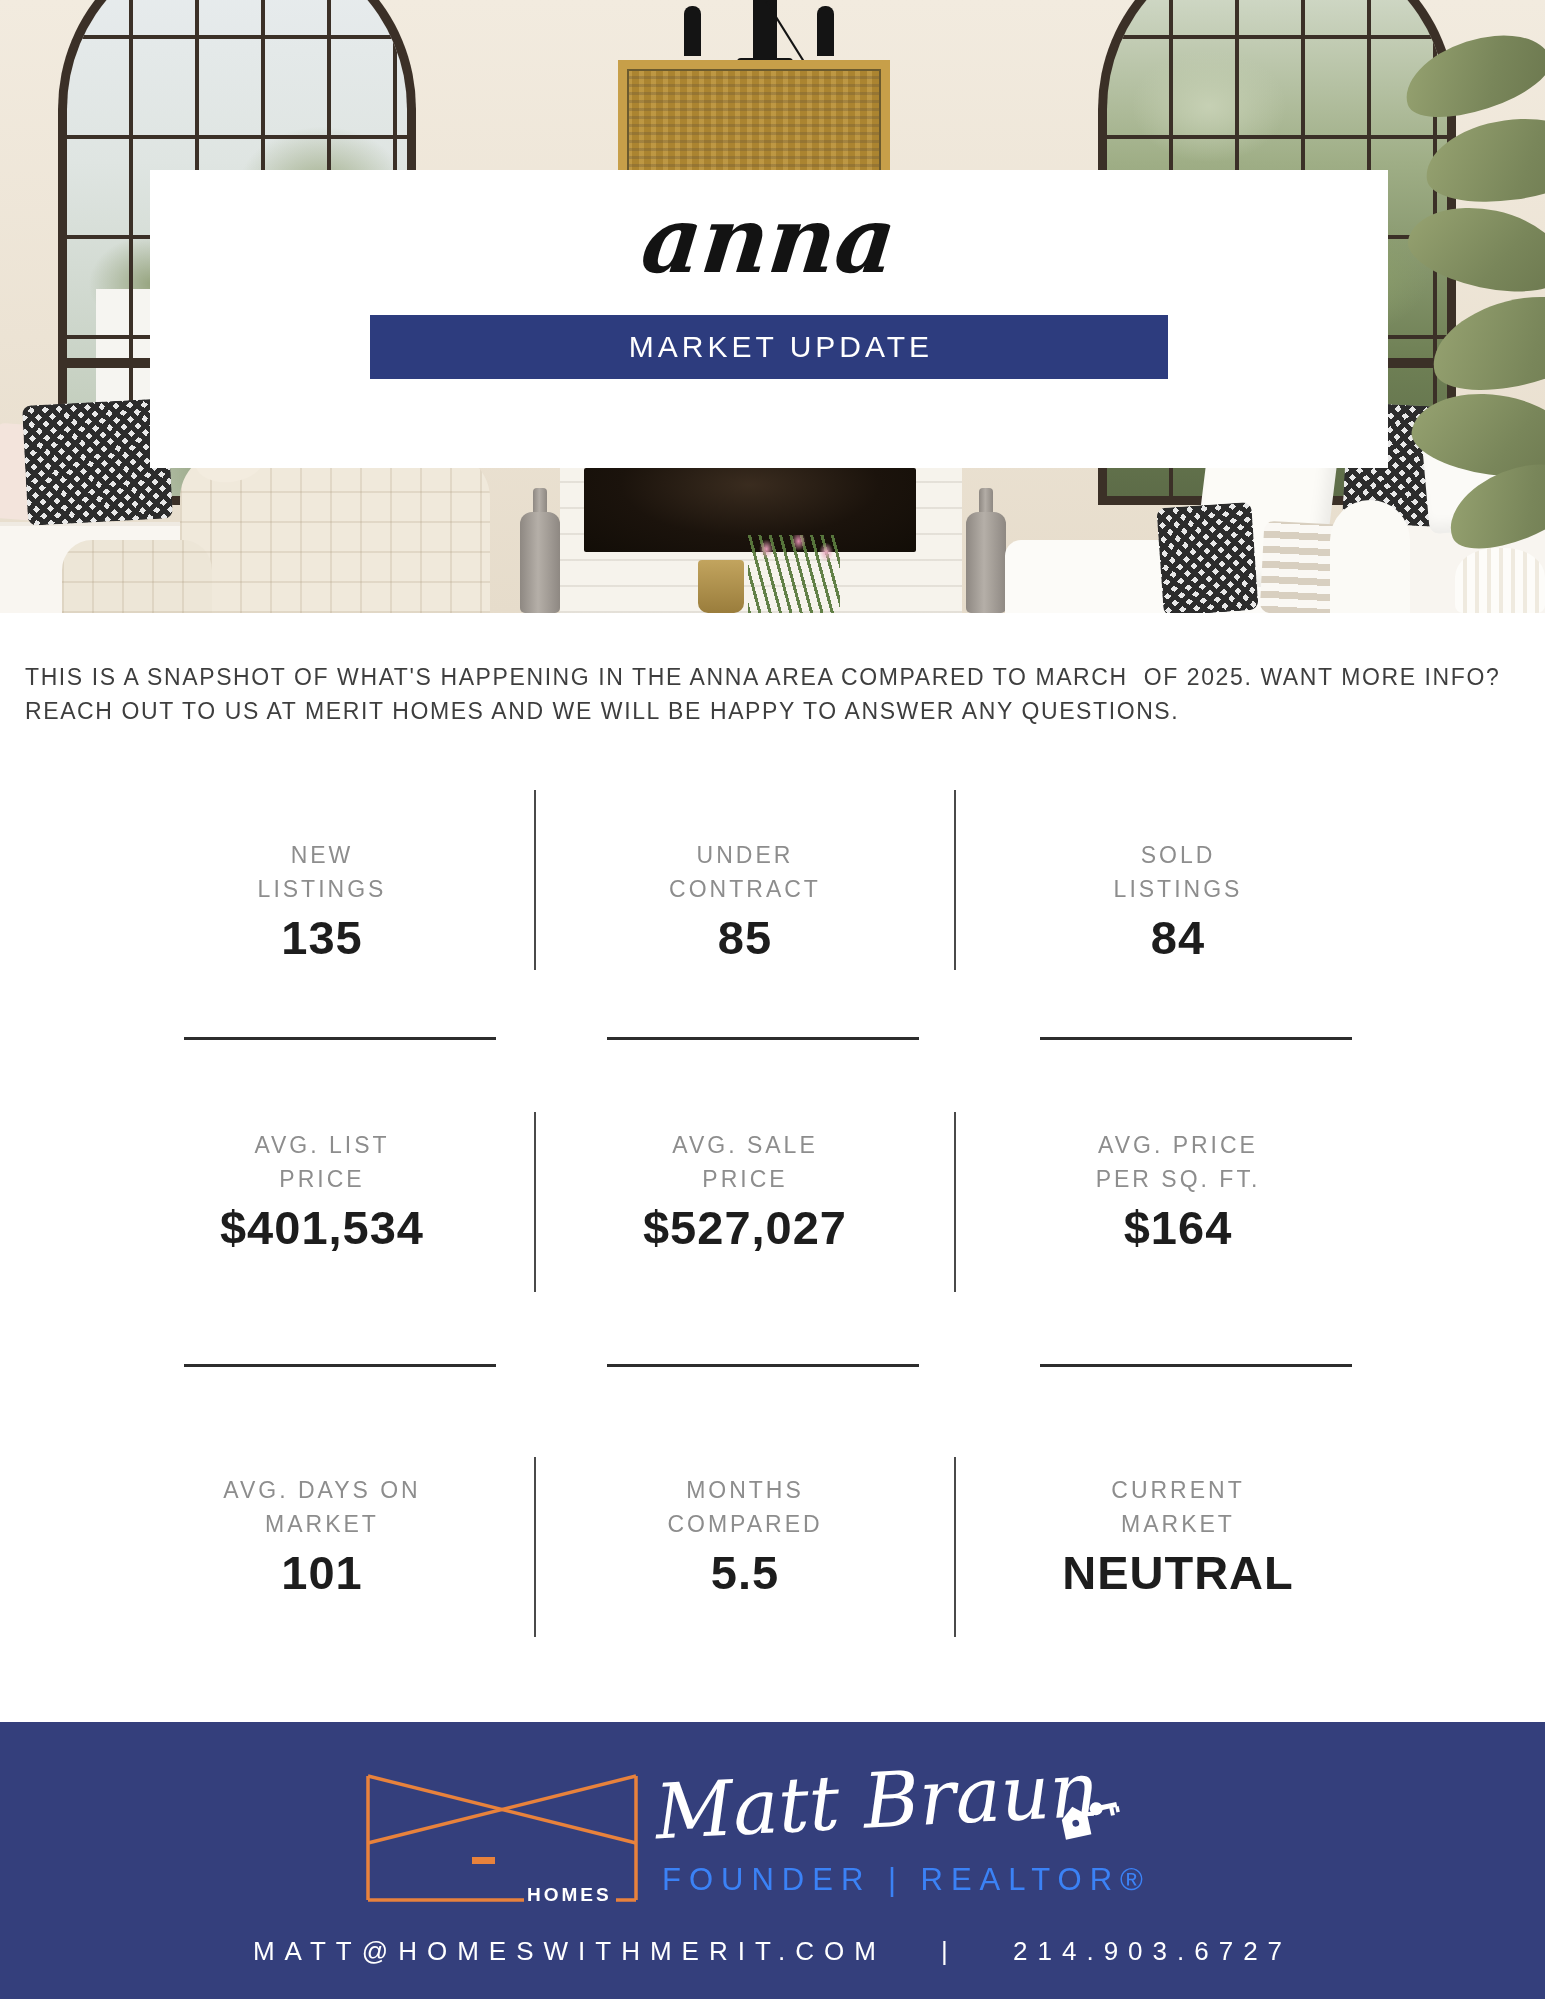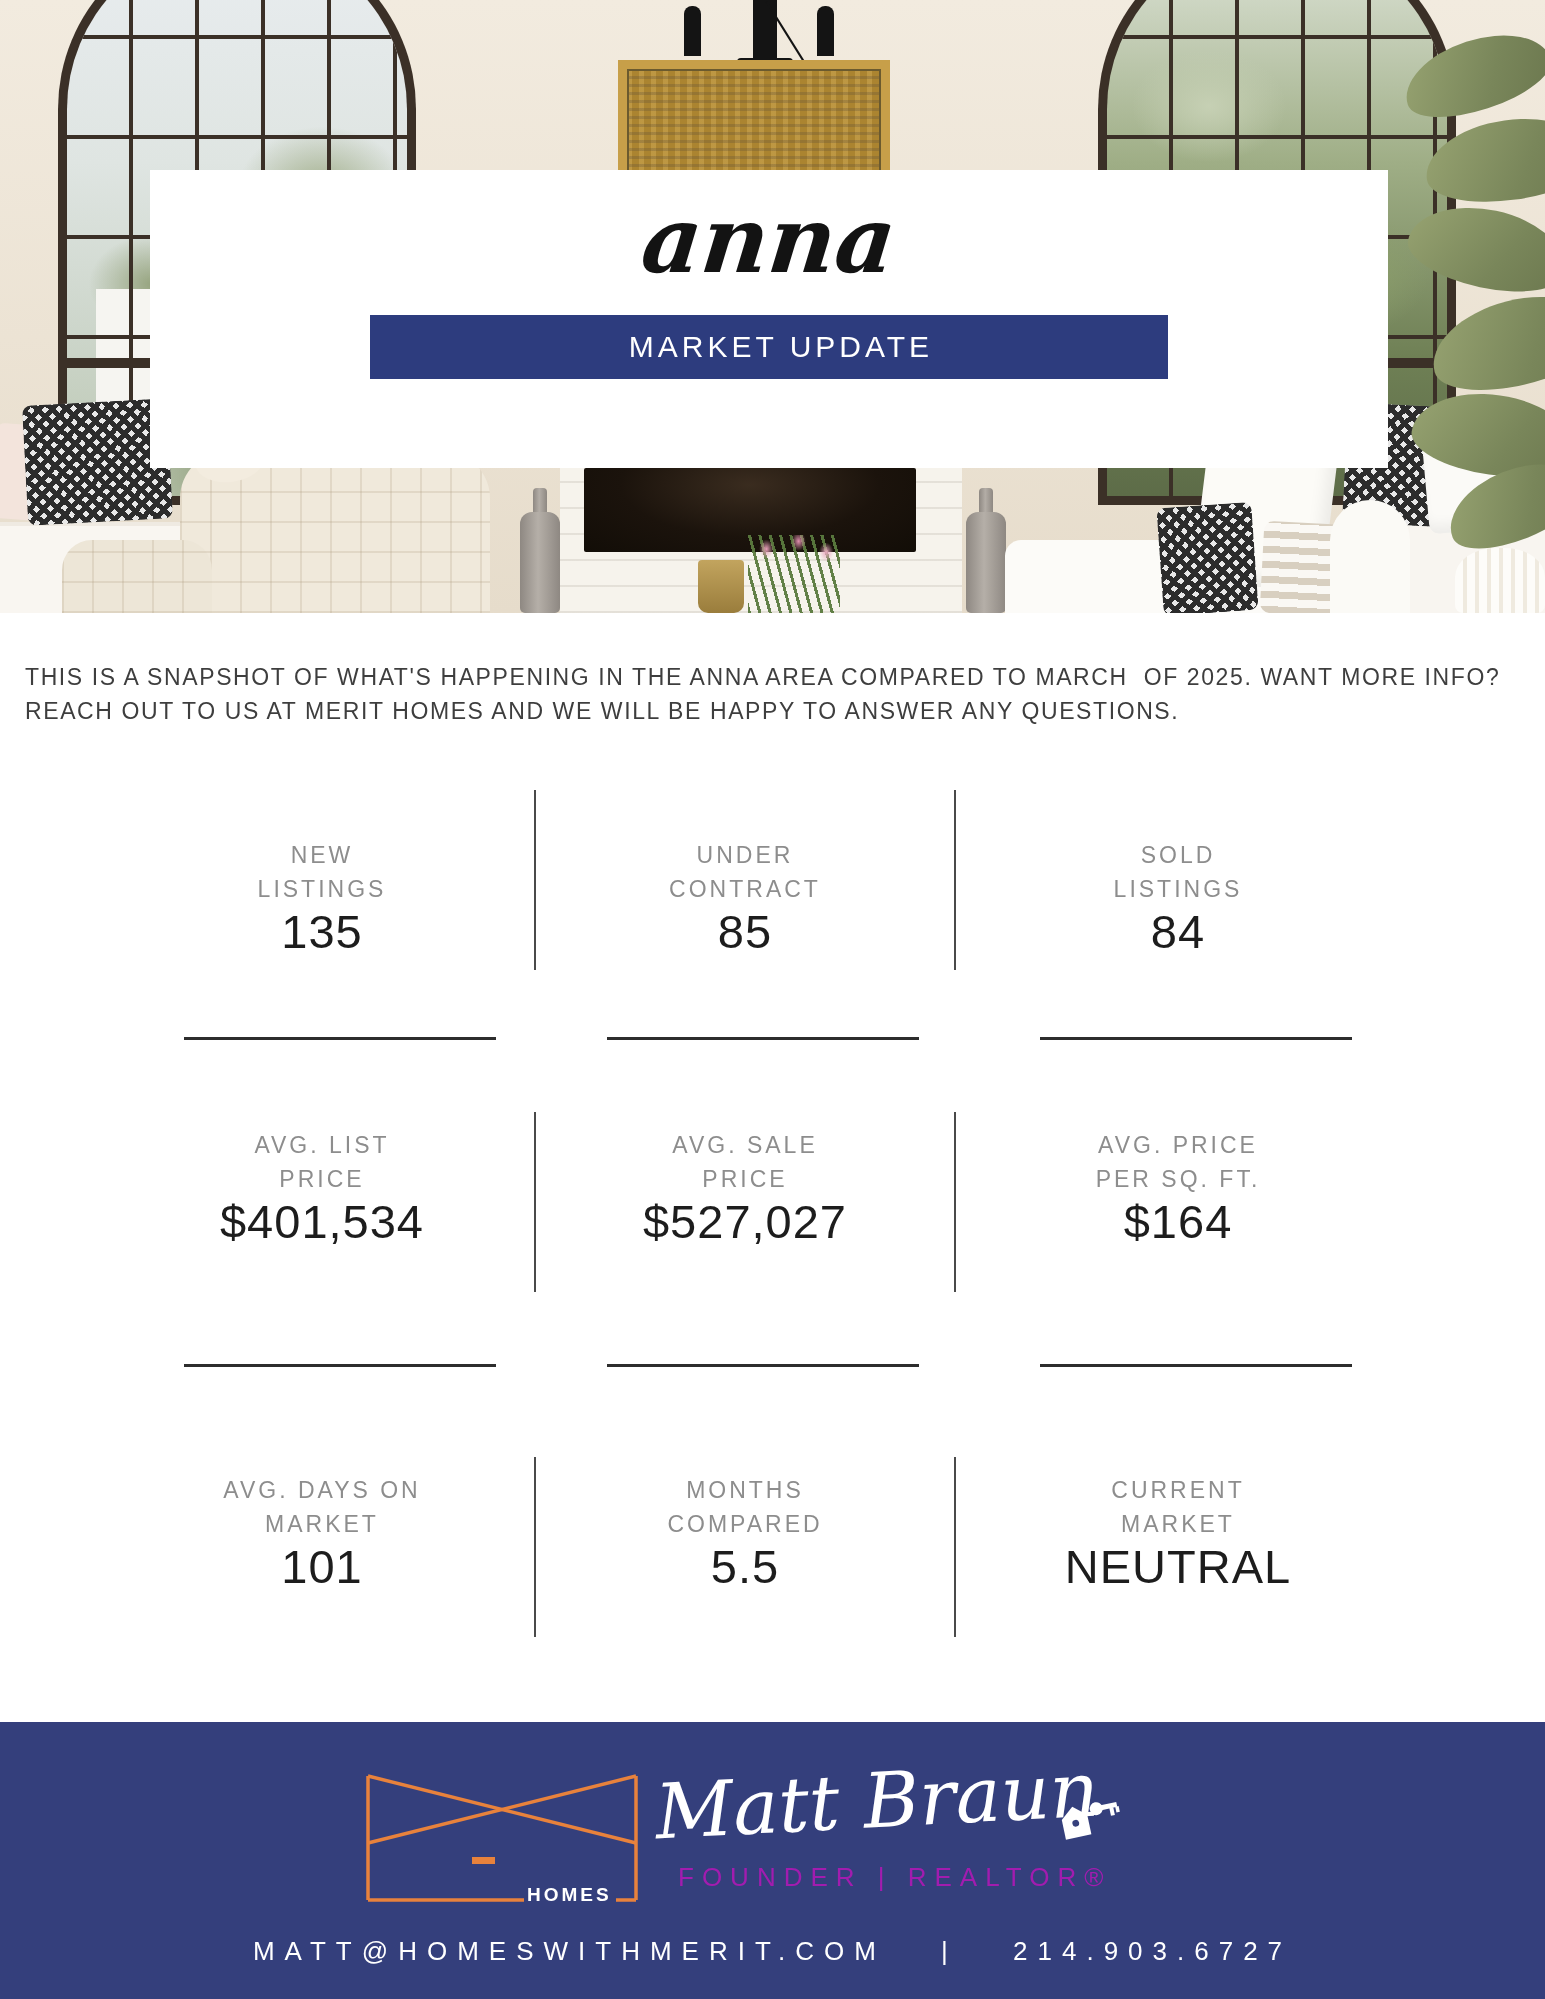--- a/index.html
+++ b/index.html
@@ -68,39 +68,39 @@
        line-height:34px;color:#3e3e3e;font-weight:500;white-space:pre-wrap;}
 
   
   .stat-row{position:absolute;left:110px;width:1290px;height:180px;display:flex;}
   .cell{display:flex;flex-direction:column;align-items:center;box-sizing:border-box;}
   .c1{width:424px;} .c2{width:422px;border-left:2px solid #4a4a4a;border-right:2px solid #4a4a4a;}
   .c3{width:444px;}
   .r1 .cell{padding-top:48px;} .r2 .cell,.r3 .cell{padding-top:16px;}
   .stat-label{font-size:23px;letter-spacing:3px;color:#8d8d8d;line-height:34px;font-weight:500;
        text-align:center;}
-  .stat-value{margin-top:0;font-size:47px;line-height:52px;color:#1d1d1d;font-weight:400;
+  .stat-value{margin-top:6px;font-size:47px;line-height:52px;color:#1d1d1d;font-weight:700;
        letter-spacing:1px;}
   .row-sep{position:absolute;left:128px;width:1290px;display:flex;}
   .row-sep .seg{display:flex;justify-content:center;}
   .s1{width:424px;} .s2{width:422px;} .s3{width:444px;}
   .row-sep .line{width:312px;height:3px;background:#2d2d2d;}
 
   
   .footer-bg{position:absolute;left:0;top:1722px;width:1545px;height:277px;}
   .logo-wrap{position:absolute;left:366px;top:1774px;width:272px;height:128px;}
   .logo-merit{position:absolute;left:366px;top:1828px;width:272px;text-align:center;
        font-size:56px;line-height:56px;letter-spacing:6px;color:#ffffff;font-weight:400;}
   .logo-ebar{position:absolute;left:472px;top:1857px;width:23px;height:7px;}
   .logo-homes{position:absolute;left:527px;top:1884px;font-size:19px;letter-spacing:3px;
        color:#ffffff;font-weight:700;}
   .signature{position:absolute;left:655px;top:1756px;font-family:"DejaVu Serif",serif;
        font-style:italic;font-size:76px;color:#ffffff;transform:rotate(-3deg);white-space:pre;}
-  .agent-title{position:absolute;left:662px;top:1862px;font-size:26px;letter-spacing:8px;
-       color:#a21caf;font-weight:400;margin-left:16px;}
+  .agent-title{position:absolute;left:662px;top:1862px;font-size:31px;letter-spacing:8px;
+       color:#3b82f6;font-weight:400;}
   .contact{position:absolute;left:0;top:1936px;width:1545px;text-align:center;color:#ffffff;
        font-size:26px;letter-spacing:10px;font-weight:400;}
   .contact .sep{margin:0 38px;}
 </style>
 </head>
 <body>
 
 <div class="page">
 
   <div class="hero">

